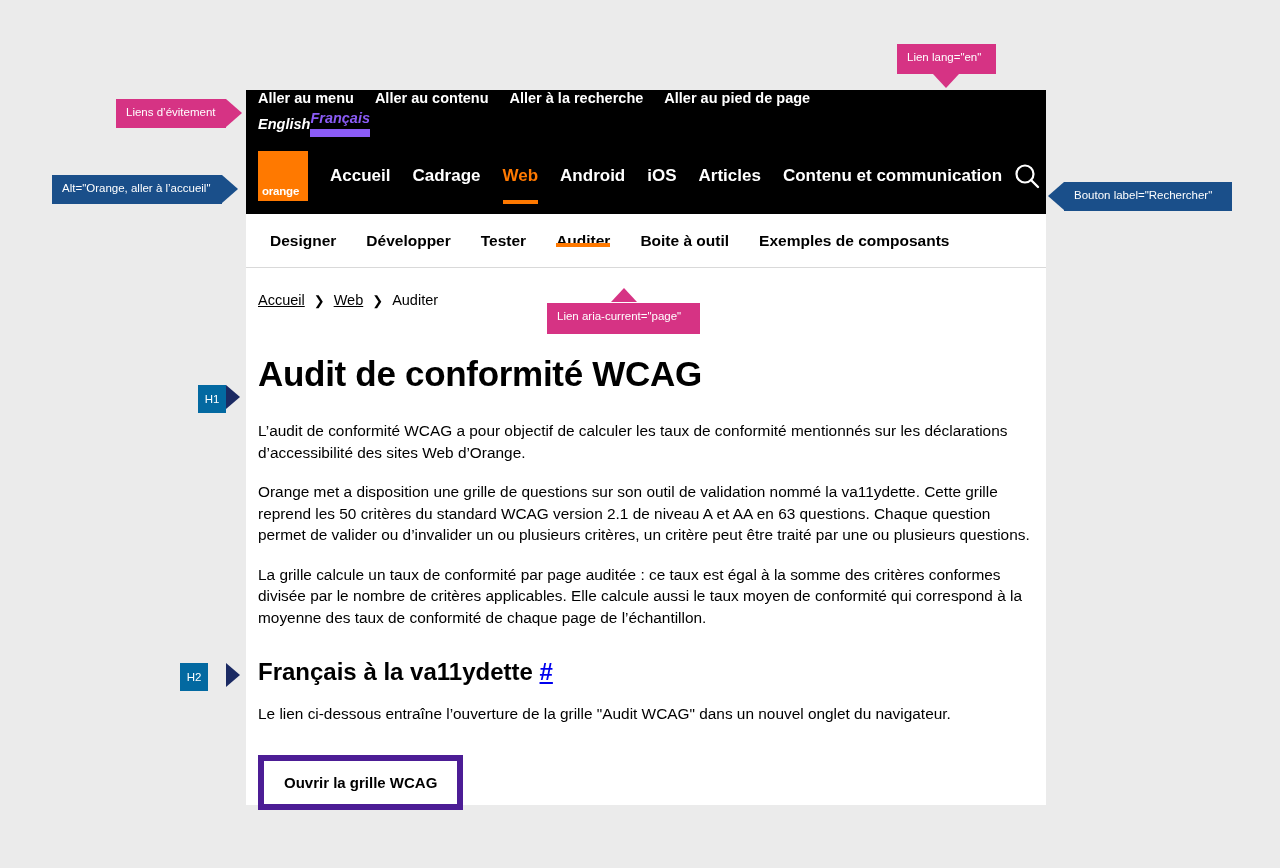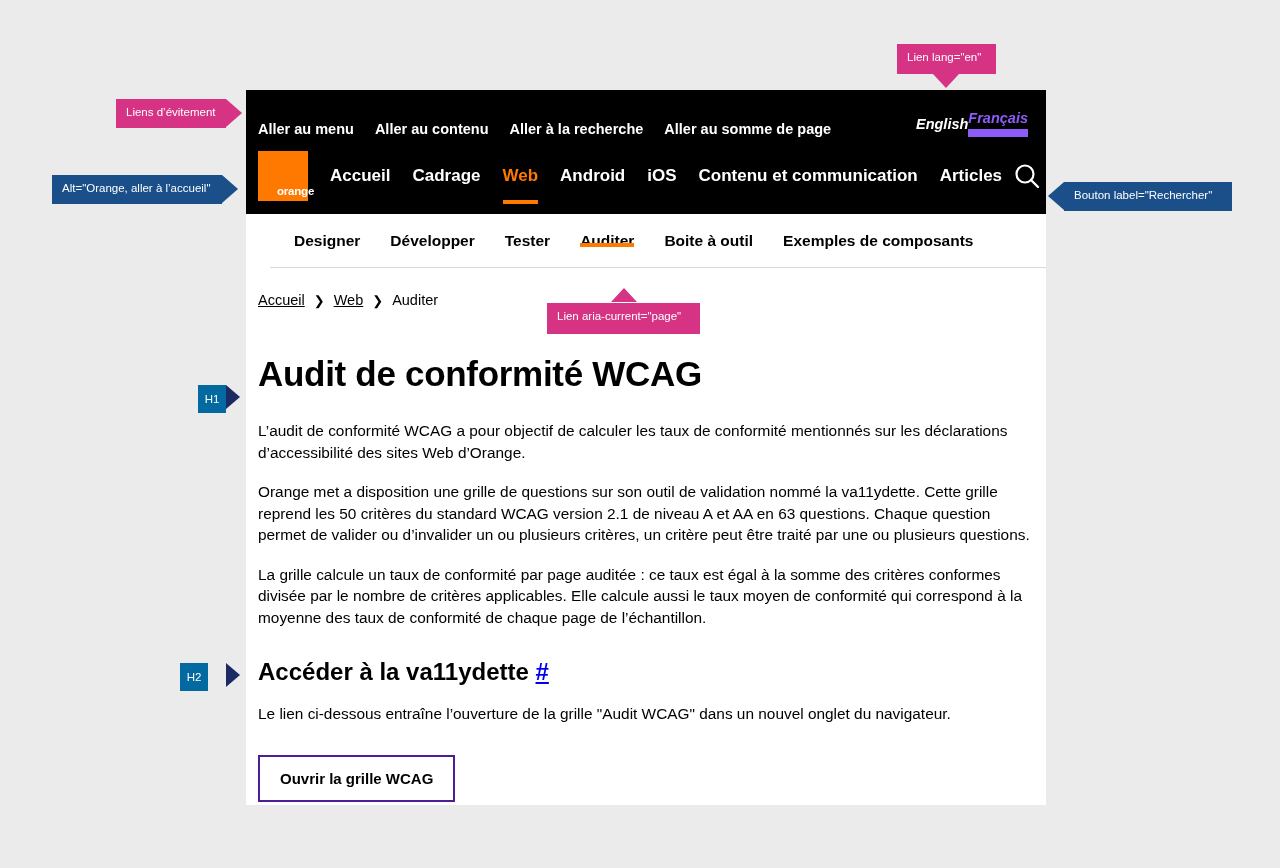--- a/index.html
+++ b/index.html
@@ -23,23 +23,24 @@
     width: 800px;
     height: 715px;
     background: #ffffff;
     box-sizing: border-box;
   }
   
   .skipbar {
     height: 47px;
     background: #000000;
     display: flex;
-    align-items: flex-end;
+    align-items: flex-start;
     padding: 0 18px 0 12px;
     box-sizing: border-box;
+    flex-direction: column;
   }
   .skipbar .links {
     display: flex;
     gap: 21px;
     flex: 1;
   }
   .skipbar a {
     color: #ffffff;
     font-size: 14.5px;
     font-weight: bold;
@@ -75,21 +76,21 @@
   .logo {
     width: 50px;
     height: 50px;
     background: #ff7900;
     position: relative;
     margin-right: 22px;
     flex: none;
   }
   .logo span {
     position: absolute;
-    left: 19px;
+    left: 4px;
     bottom: 4px;
     color: #ffffff;
     font-size: 11.5px;
     font-weight: bold;
     letter-spacing: -0.2px;
   }
   .mainnav .items {
     display: flex;
     align-items: center;
     gap: 22px;
@@ -131,21 +132,20 @@
   
   .subnav {
     height: 54px;
     background: #ffffff;
     border-bottom: 1px solid #d9d9d9;
     display: flex;
     align-items: center;
     gap: 30px;
     padding: 12px 24px;
     box-sizing: border-box;
-    margin-left: 24px;
   }
   .subnav a {
     color: #000000;
     font-size: 15.5px;
     font-weight: bold;
     text-decoration: none;
     white-space: nowrap;
     position: relative;
     height: 100%;
     display: flex;
@@ -196,21 +196,21 @@
     font-size: 24px;
     margin: 30px 0 16px 0;
   }
   h2.sub .anchor {
     text-decoration: underline;
     font-weight: bold;
   }
   .cta {
     display: inline-block;
     margin-top: 12px;
-    border: 2px solid #4c1d95;
+    border: 6px solid #4c1d95;
     background: #fff;
     color: #000;
     font-size: 15px;
     font-weight: bold;
     padding: 13px 20px;
     cursor: pointer;
     font-family: "Liberation Sans", sans-serif;
   }
   
   .callout {
@@ -262,40 +262,40 @@
 
 <div id="page">
 
   <div class="site">
 
     <div class="skipbar">
       <div class="links">
         <a href="#">Aller au menu</a>
         <a href="#">Aller au contenu</a>
         <a href="#">Aller à la recherche</a>
-        <a href="#">Aller au somme de page</a>
+        <a href="#">Aller au pied de page</a>
       </div>
       <div class="langs">
         <a href="#">English</a>
         <a href="#" class="current">Français</a>
       </div>
     </div>
 
     <div class="mainnav">
       <a href="#" class="logo">
         <span>orange</span>
       </a>
       <div class="items">
         <a href="#">Accueil</a>
         <a href="#">Cadrage</a>
         <a href="#" class="current">Web</a>
         <a href="#">Android</a>
         <a href="#">iOS</a>
+        <a href="#">Articles</a>
         <a href="#">Contenu et communication</a>
-        <a href="#">Articles</a>
       </div>
       <button class="searchbtn">
         <svg width="30" height="30" viewBox="0 0 30 30">
           <circle cx="13" cy="13" r="8.5" stroke="#ffffff" stroke-width="2.2" fill="none"></circle>
           <line x1="19" y1="19" x2="26" y2="26" stroke="#ffffff" stroke-width="2.4" stroke-linecap="round"></line>
         </svg>
       </button>
     </div>
 
     <div class="subnav">
@@ -317,21 +317,21 @@
         <span class="cur">Auditer</span>
       </nav>
 
       <h1 class="title">Audit de conformité WCAG</h1>
 
       <p class="para">L’audit de conformité WCAG a pour objectif de calculer les taux de conformité mentionnés sur les déclarations d’accessibilité des sites Web d’Orange.</p>
       <p class="para">Orange met a disposition une grille de questions sur son outil de validation nommé la va11ydette. Cette grille reprend les 50 critères du standard WCAG version 2.1 de niveau A et AA en 63 questions. Chaque question permet de valider ou d’invalider un ou plusieurs critères, un critère peut être traité par une ou plusieurs questions.</p>
       <p class="para">La grille calcule un taux de conformité par page auditée : ce taux est égal à la somme des critères conformes divisée par le nombre de critères applicables. Elle calcule aussi le taux moyen de conformité qui correspond à la moyenne des taux de conformité de chaque page de l’échantillon.</p>
 
       <h2 class="sub">
-        <span>Accéder à la va11ydette</span>
+        <span>Français à la va11ydette</span>
         <a href="#" class="anchor">#</a>
       </h2>
 
       <p class="para">Le lien ci-dessous entraîne l’ouverture de la grille "Audit WCAG" dans un nouvel onglet du navigateur.</p>
 
       <button class="cta">Ouvrir la grille WCAG</button>
     </div>
   </div>
 
   <div class="callout pink" style="left:897px; top:44px; width:99px; height:30px;">Lien lang="en"</div>

